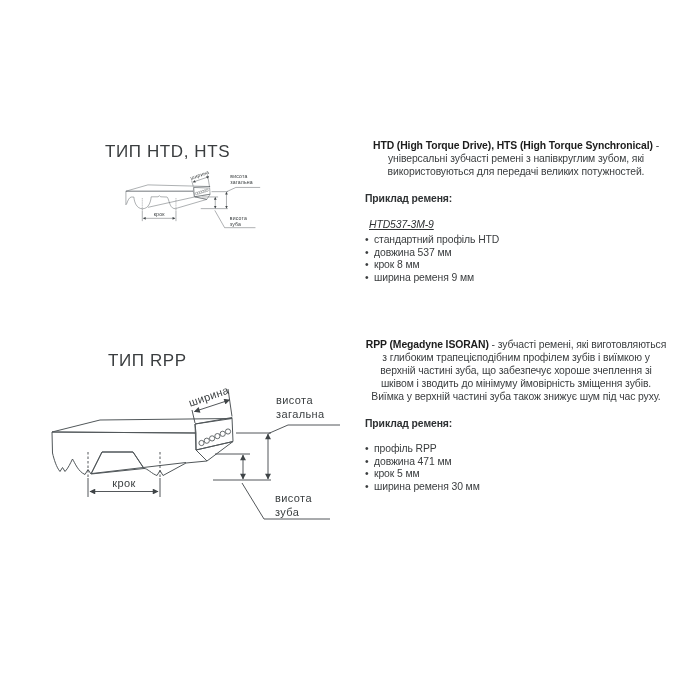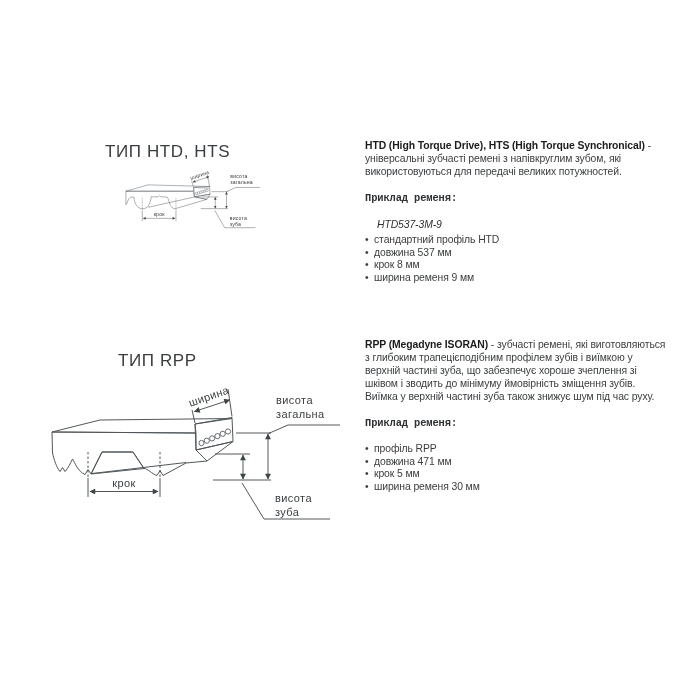--- a/index.html
+++ b/index.html
@@ -2,24 +2,24 @@
 <html><head>
 <meta charset="utf-8">
 <style>
   html,body{margin:0;padding:0;background:#fff;}
   #page{position:relative;width:700px;height:584px;background:#ffffff;overflow:hidden;
         font-family:"Liberation Sans",sans-serif;}
   .section-title{position:absolute;font-size:17px;color:#3a3d3f;letter-spacing:0.6px;}
   .diagram{position:absolute;}
   .text-col{position:absolute;left:365px;width:302px;font-size:10.4px;line-height:13px;
             color:#3a3d3f;letter-spacing:-0.1px;}
-  .text-col .desc{margin:0 0 14px 0;}
+  .text-col .desc{margin:0 0 14px 0;text-align:center;}
   .text-col .desc b{color:#1c1c1c;font-weight:bold;}
-  .text-col .example-label{font-weight:bold;color:#2e3133;margin:0 0 13px 0;font-family:Liberation Mono, monospace;}
-  .text-col .code{font-style:italic;color:#2e3133;margin:12px 0 3px 12px;}
+  .text-col .example-label{font-weight:bold;color:#2e3133;margin:0 0 13px 0;}
+  .text-col .code{font-style:italic;color:#2e3133;margin:12px 0 3px 4px;text-decoration:underline;}
   .text-col ul{list-style:none;margin:0;padding:0;}
   .text-col li{display:flex;line-height:12.6px;}
   .text-col li .dot{width:9px;flex:0 0 9px;color:#3a3d3f;}
   svg text{font-family:"Liberation Sans",sans-serif;font-size:11px;fill:#3c4042;letter-spacing:0.4px;}
   .outline{fill:none;stroke:#51575a;stroke-width:1;stroke-linejoin:round;}
   .dim{stroke:#3f4447;stroke-width:0.9;fill:none;}
 </style>
 </head>
 <body>
 
@@ -111,21 +111,21 @@
           <span class="dot">•</span>
           <span>крок 8 мм</span>
         </li>
       <li>
           <span class="dot">•</span>
           <span>ширина ременя 9 мм</span>
         </li>
     </ul>
   </div>
 
-  <div class="section-title" style="left:118px;top:351px;">ТИП RPP</div>
+  <div class="section-title" style="left:108px;top:351px;">ТИП RPP</div>
 
   <svg class="diagram" style="left:30px;top:375px;" width="320" height="150" viewBox="30 375 320 150">
     <defs>
       <linearGradient id="topGrad2" x1="0" y1="417" x2="0" y2="434" gradientUnits="userSpaceOnUse">
         <stop offset="0" stop-color="#f2faf8"></stop>
           <stop offset="1" stop-color="#bde3dd"></stop>
       </linearGradient>
       <linearGradient id="bodyGrad2" x1="0" y1="432" x2="0" y2="478" gradientUnits="userSpaceOnUse">
         <stop offset="0" stop-color="#cdeae5"></stop>
           <stop offset="1" stop-color="#a5d8d1"></stop>

